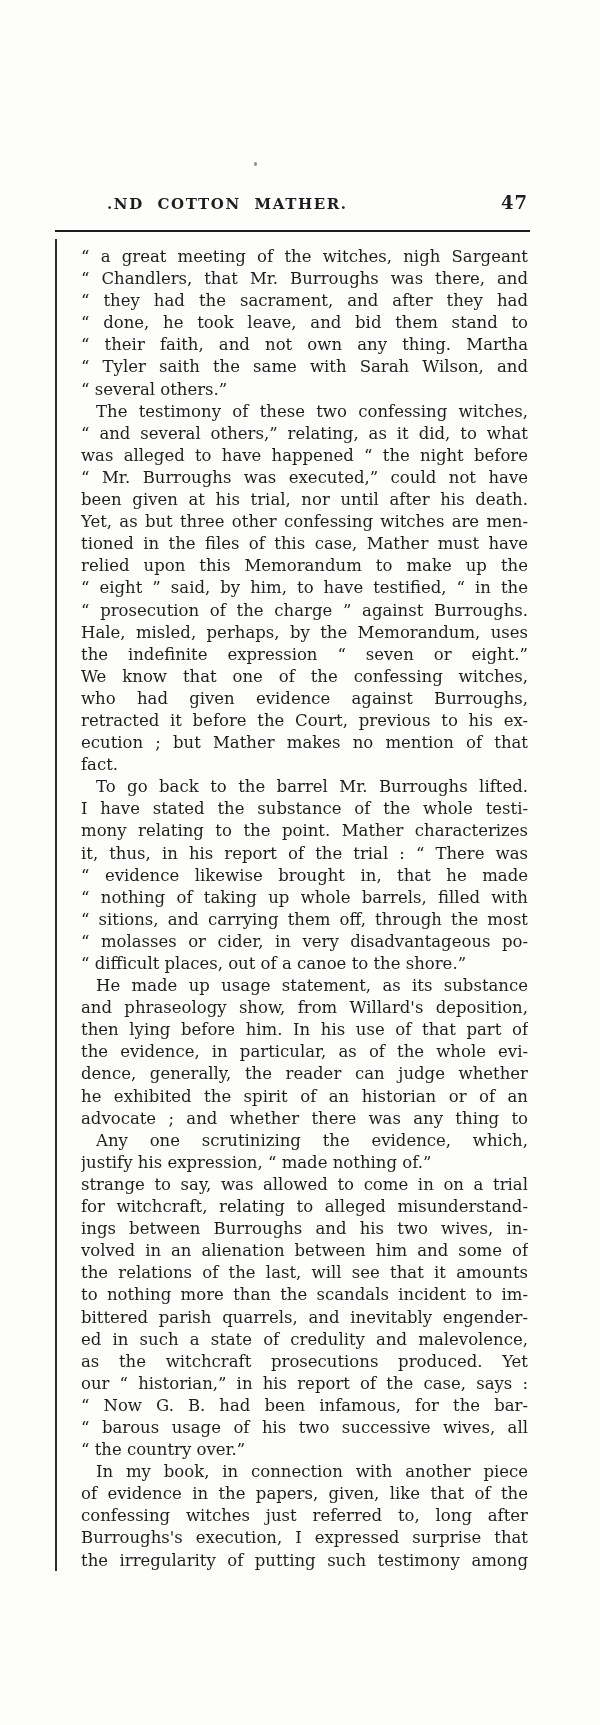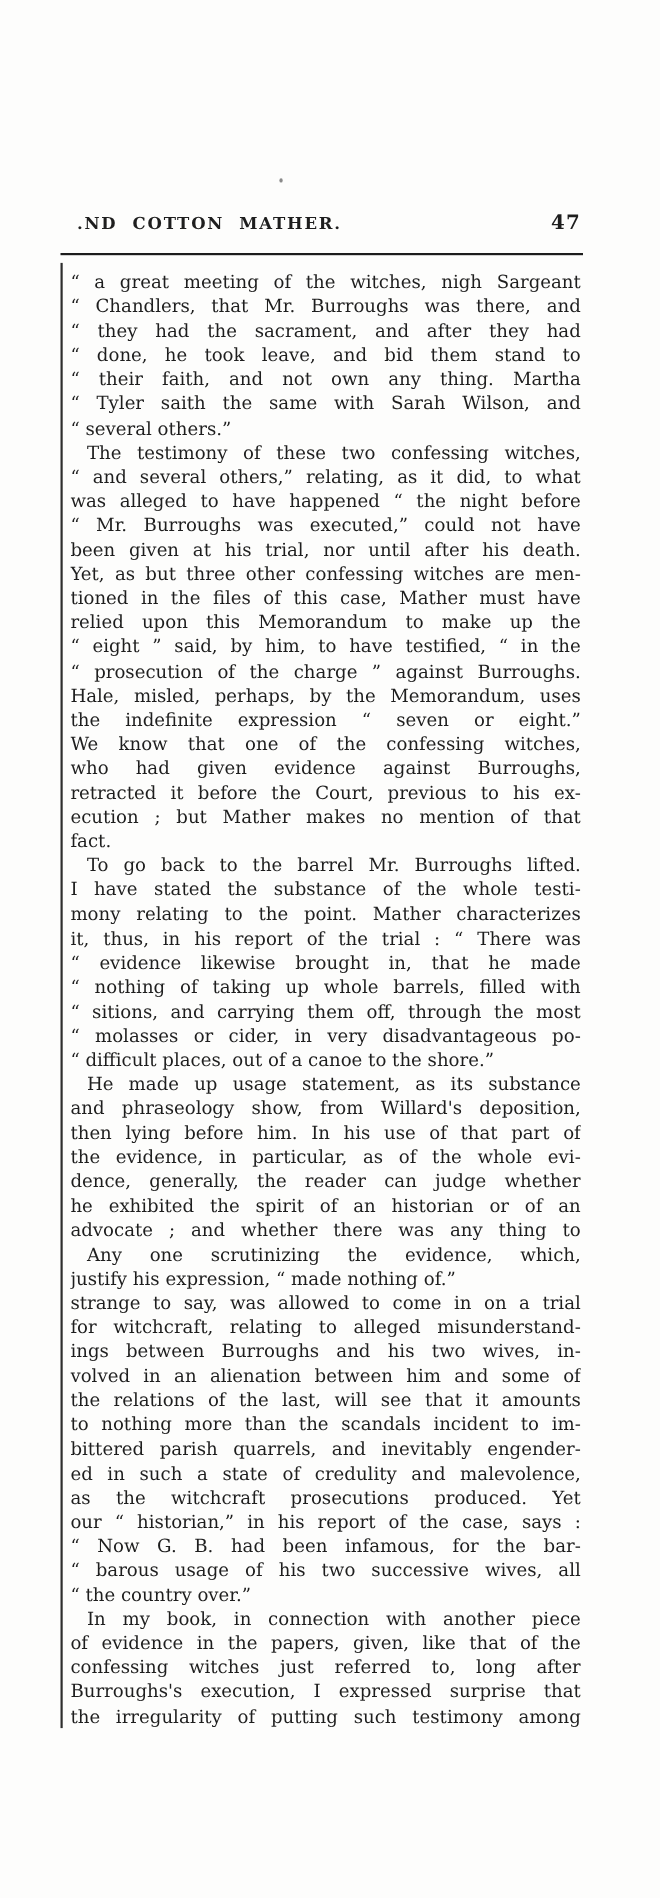--- a/index.html
+++ b/index.html
@@ -33,20 +33,21 @@
     display: flex;
     justify-content: space-between;
     align-items: baseline;
   }
   .running-title {
     font-weight: bold;
     font-size: 15px;
     letter-spacing: 1.6px;
     word-spacing: 7px;
     white-space: nowrap;
+    margin-left: 37px;
   }
   .page-number {
     font-weight: bold;
     font-size: 18px;
     letter-spacing: 1px;
   }
   .head-rule {
     position: absolute;
     left: 55px;
     top: 230px;
@@ -69,20 +70,21 @@
     width: 464px;
     font-size: 16.5px;
   }
   .line {
     height: 22.1px;
     line-height: 22.1px;
     text-align: justify;
     text-align-last: justify;
     overflow: hidden;
     white-space: nowrap;
+    margin-left: 17px;
   }
   .line.para-end {
     text-align: right;
     text-align-last: left;
   }
   .line.indent {
     text-indent: 15px;
   }
 </style>
 </head>

